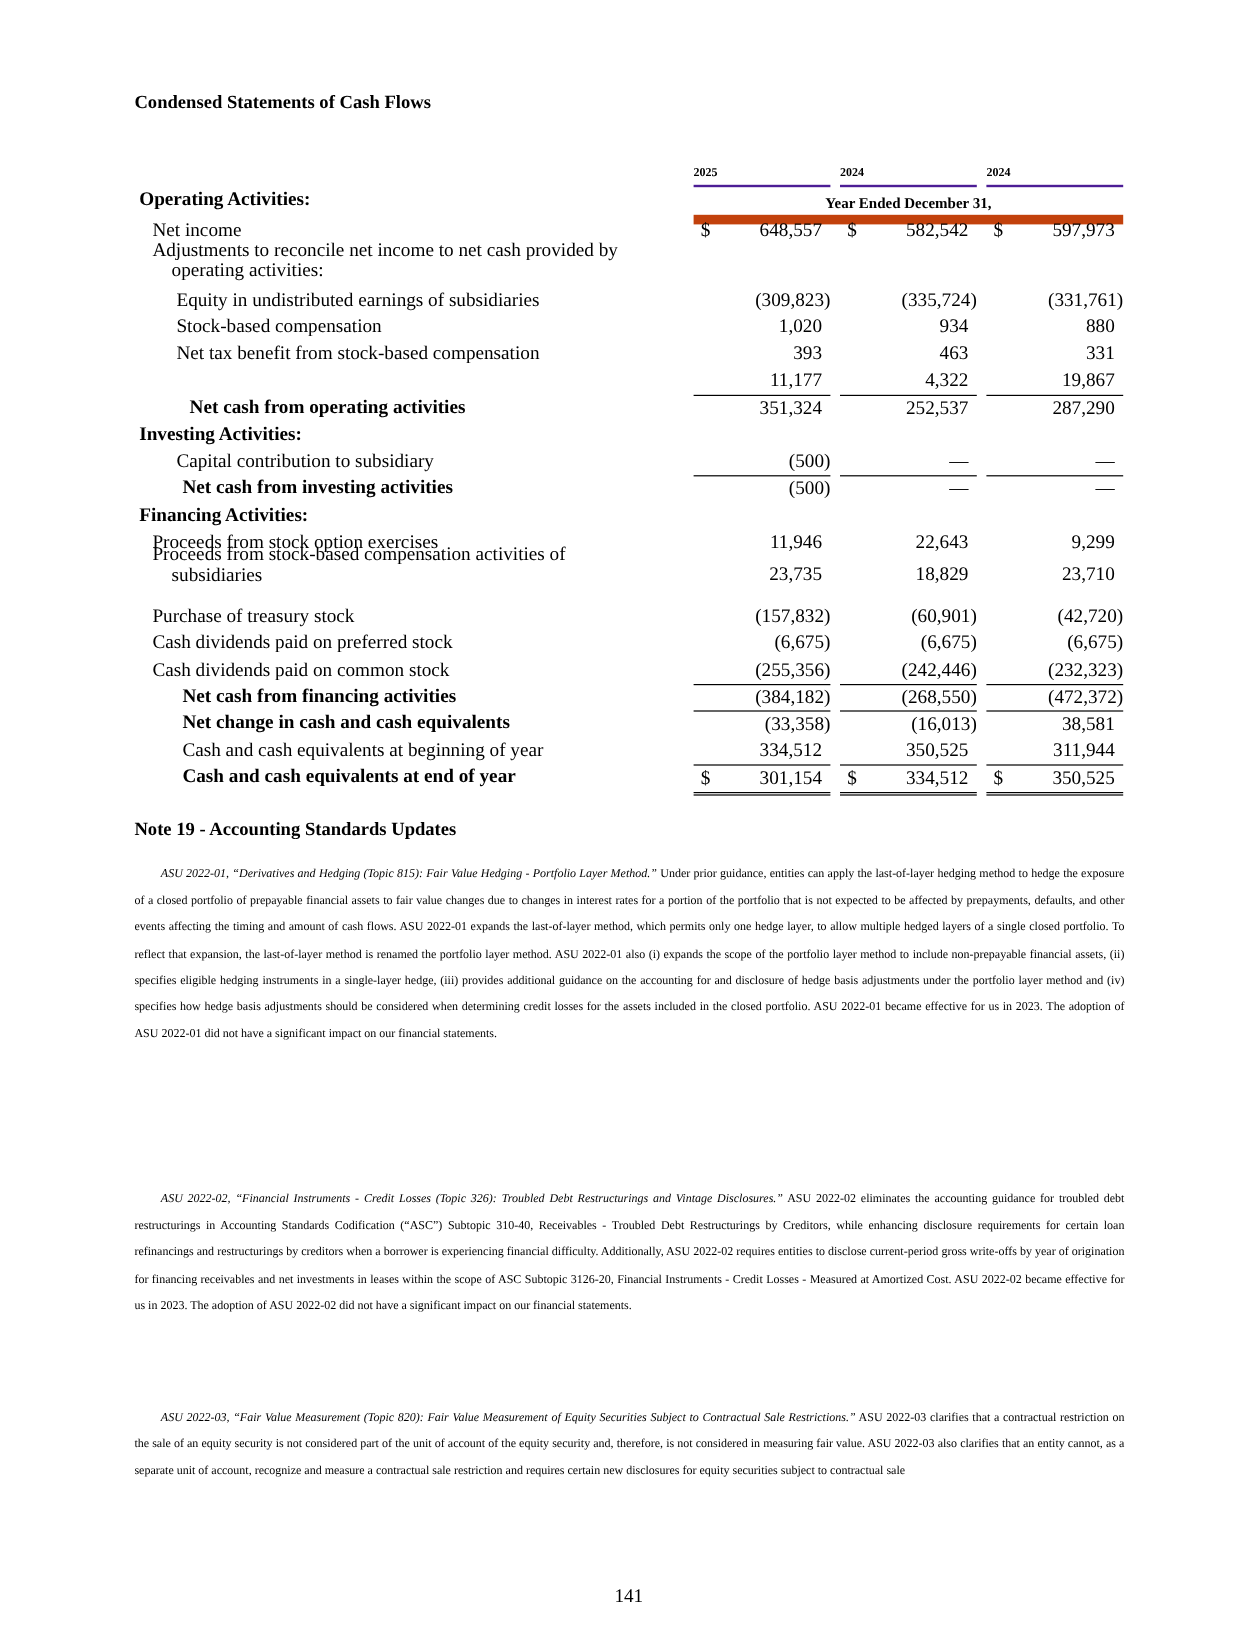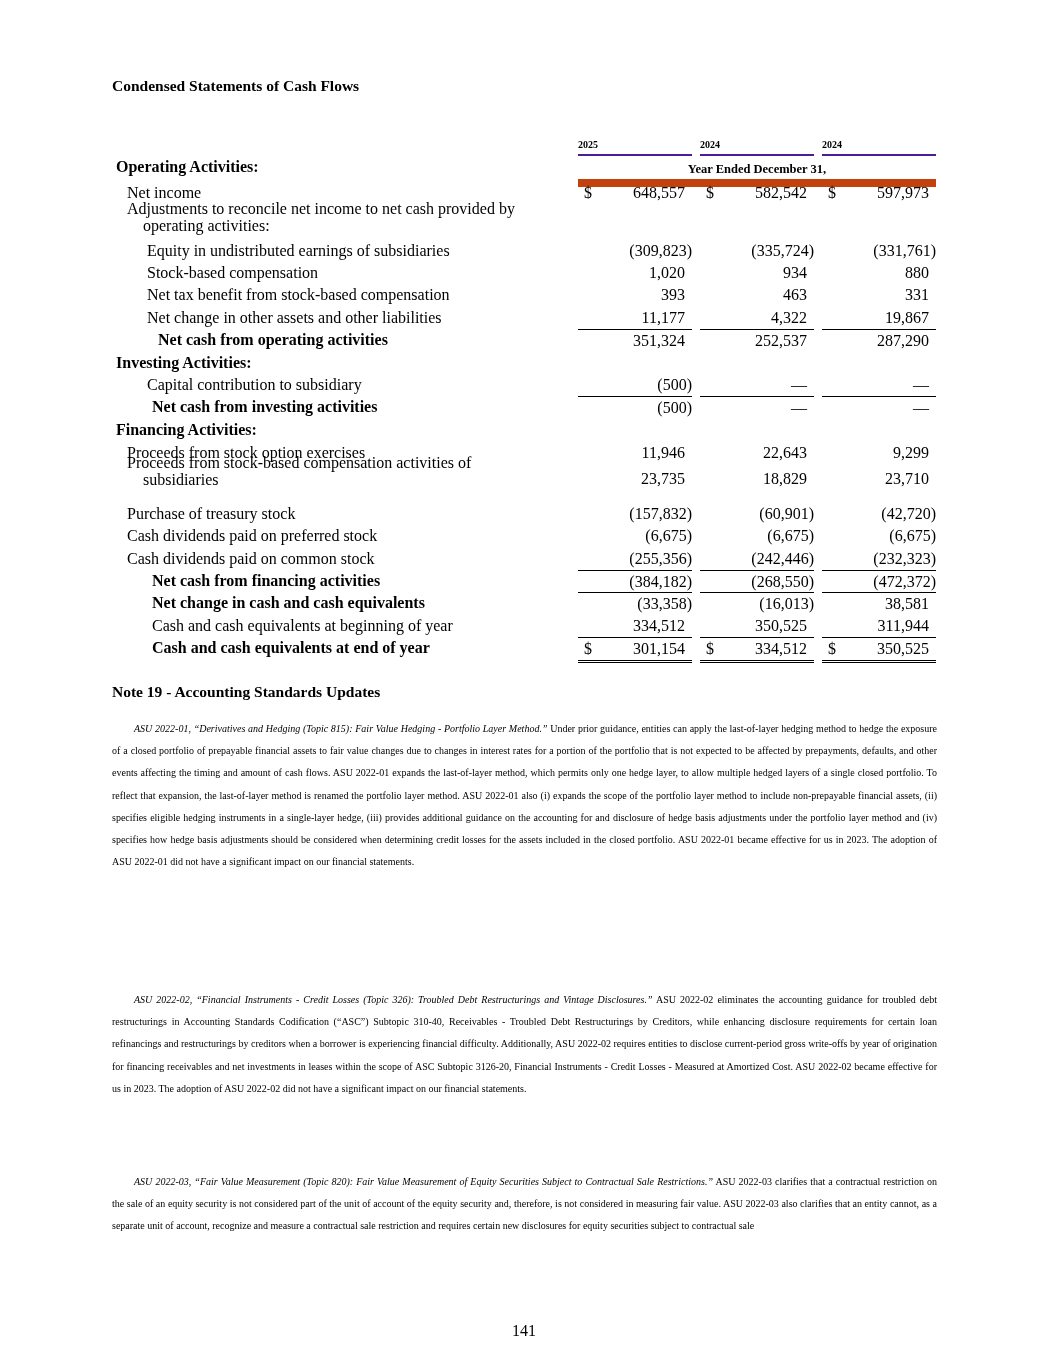--- a/index.html
+++ b/index.html
@@ -110,21 +110,20 @@
           <span class="val">393</span>
         </div>
         <div class="cell c1">
           <span class="val">463</span>
         </div>
         <div class="cell c2">
           <span class="val">331</span>
         </div>
       </div>
       <div class="row" style="top: 195px;">
-        <span class="label ind2">Net change in other assets and other liabilities</span>
         <div class="cell c0">
           <span class="val">11,177</span>
         </div>
         <div class="cell c1">
           <span class="val">4,322</span>
         </div>
         <div class="cell c2">
           <span class="val">19,867</span>
         </div>
       </div>

